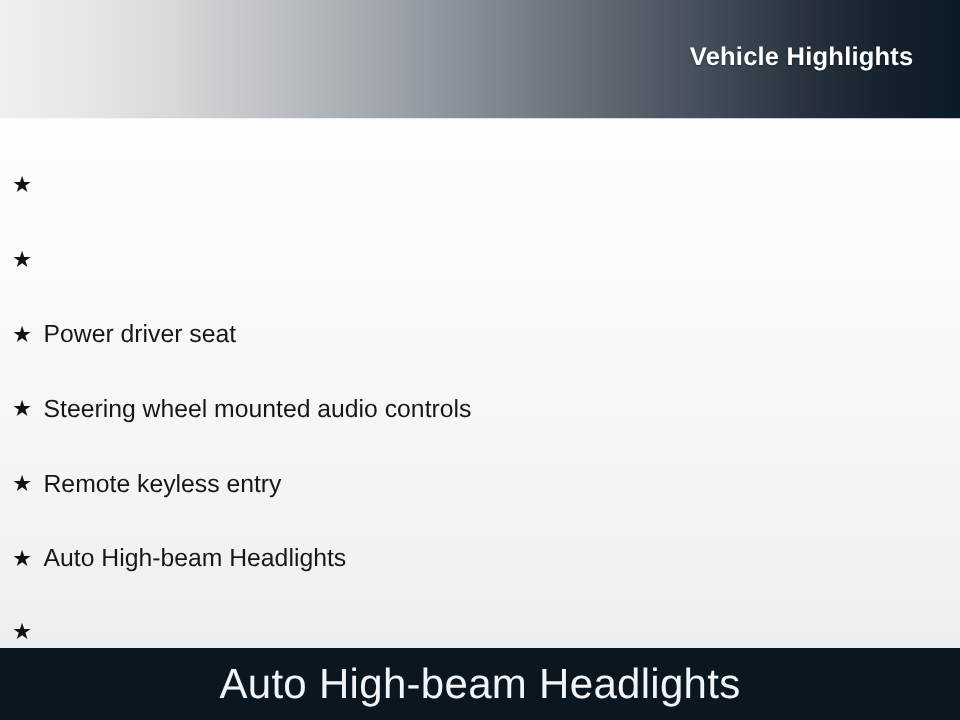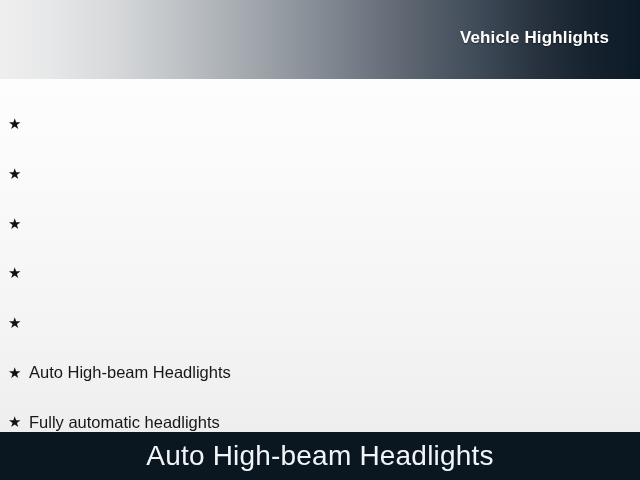--- a/index.html
+++ b/index.html
@@ -142,38 +142,40 @@
       <li class="feature-item">
         <span class="feature-bullet">★</span>
       </li>
 
       <li class="feature-item">
         <span class="feature-bullet">★</span>
       </li>
 
       <li class="feature-item">
         <span class="feature-bullet">★</span>
+        <span class="feature-label">Power driver seat</span>
       </li>
 
       <li class="feature-item">
         <span class="feature-bullet">★</span>
+        <span class="feature-label">Steering wheel mounted audio controls</span>
       </li>
 
       <li class="feature-item">
         <span class="feature-bullet">★</span>
+        <span class="feature-label">Remote keyless entry</span>
       </li>
 
       <li class="feature-item">
         <span class="feature-bullet">★</span>
         <span class="feature-label">Auto High-beam Headlights</span>
       </li>
 
       <li class="feature-item">
         <span class="feature-bullet">★</span>
-        <span class="feature-label">Fully automatic headlights</span>
       </li>
 
     </ul>
   </div>
 
   <div class="footer">
     <div class="footer-title">Auto High-beam Headlights</div>
   </div>
 
 </div>

